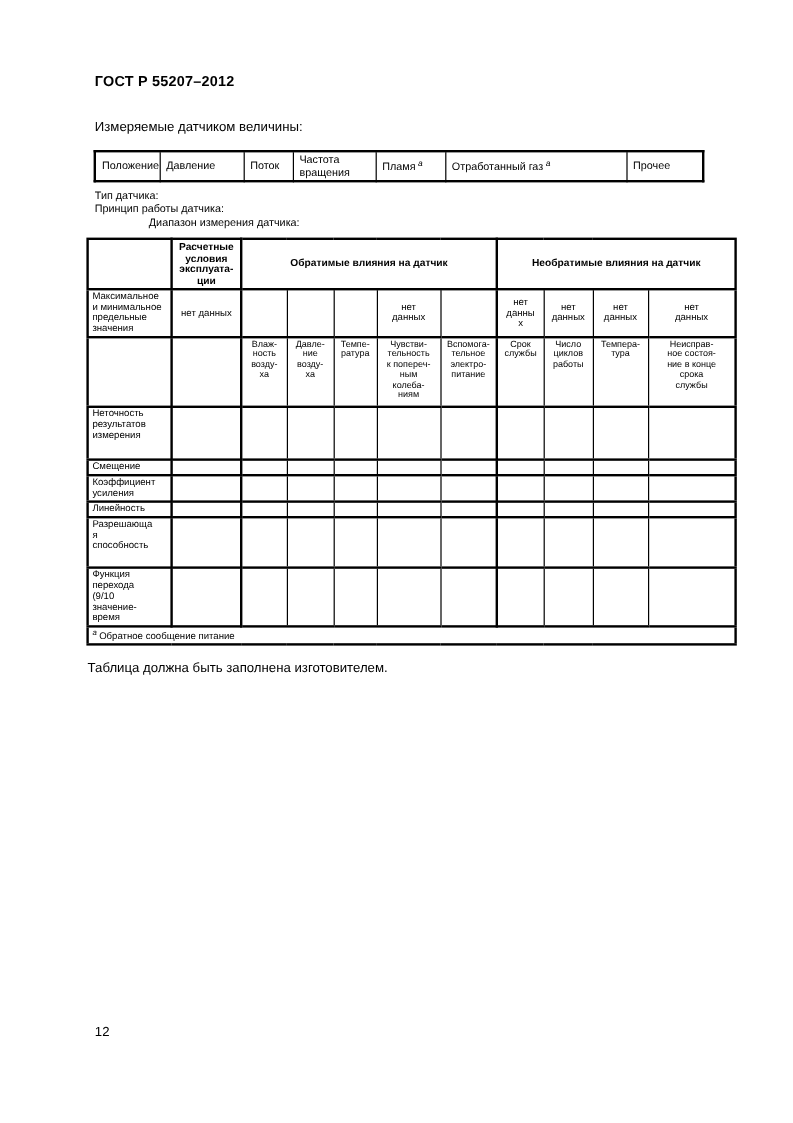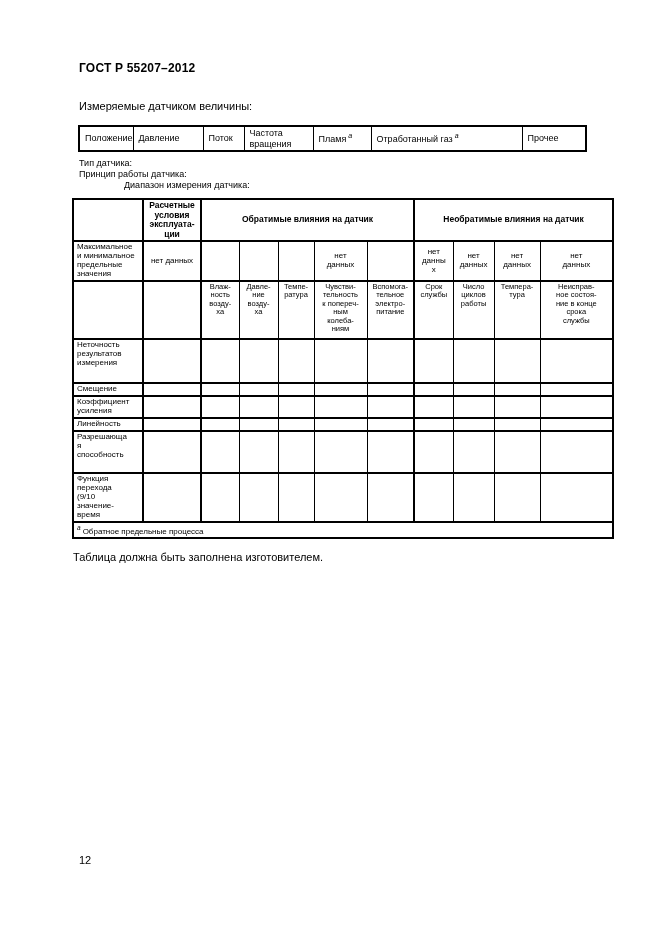--- a/index.html
+++ b/index.html
@@ -251,21 +251,21 @@
         <td></td>
         <td></td>
         <td class="r2"></td>
         <td></td>
         <td></td>
         <td></td>
         <td></td>
       </tr>
 
       <tr style="height:11px">
-        <td class="fn" colspan="11"><sup>а</sup><span>Обратное предельные процесса</span></td>
+        <td class="fn" colspan="11"><sup>а</sup><span>Обратное сообщение питание</span></td>
       </tr>
     </tbody>
       </table>
   </div>
 
   <div class="abs" id="fill-note">Таблица должна быть заполнена изготовителем.</div>
   <div class="abs" id="page-num">12</div>
 
 </div>
 

